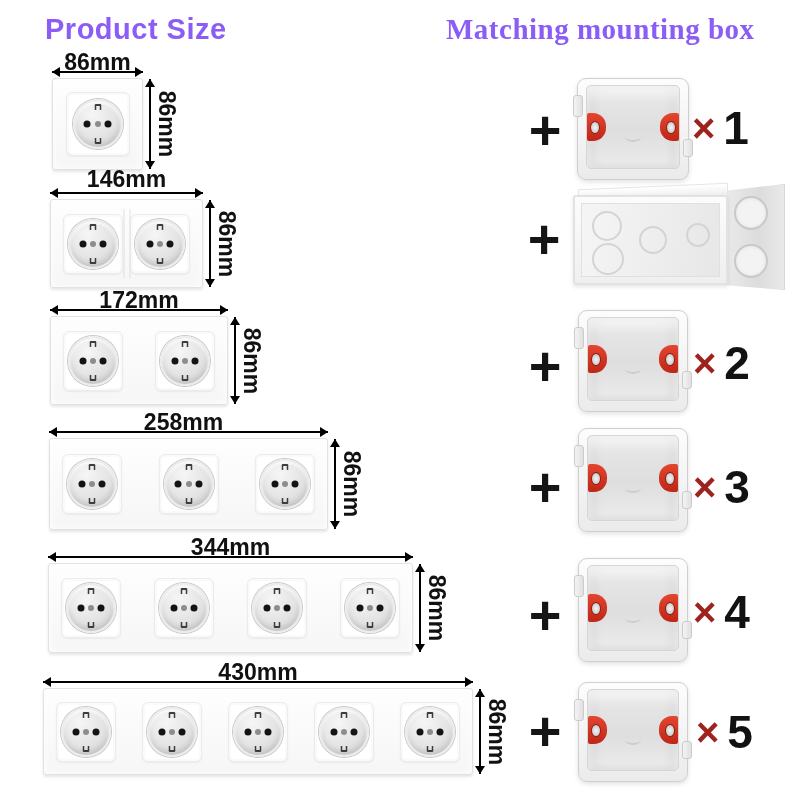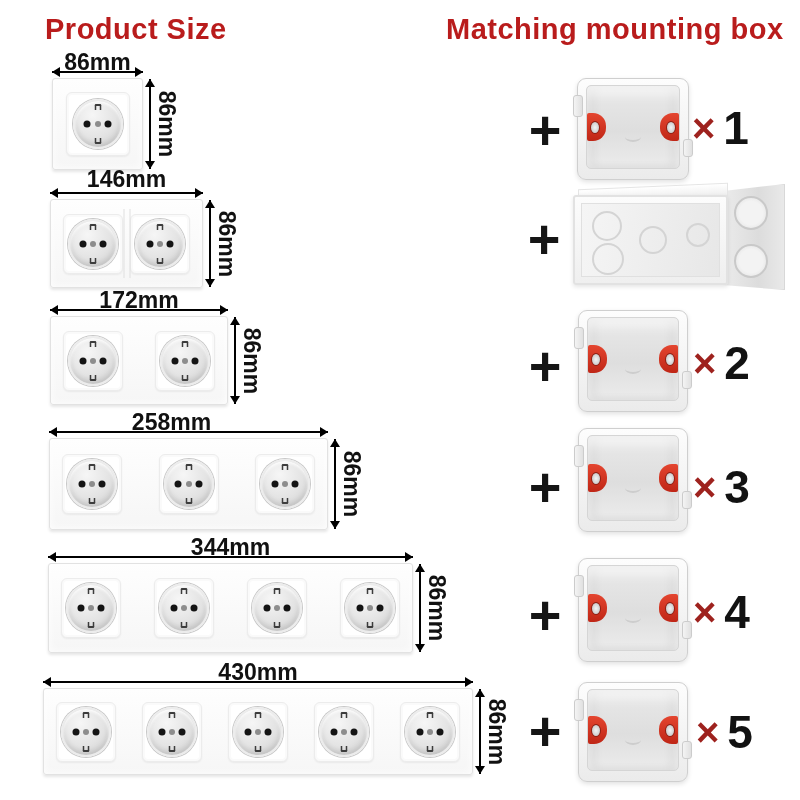--- a/index.html
+++ b/index.html
@@ -1,20 +1,20 @@
 <!DOCTYPE html>
 <html style="--times-red: #9e221e;"><head>
 <meta charset="utf-8">
 <style>
   html,body{margin:0;padding:0;background:#fff;}
   .canvas{position:relative;width:800px;height:800px;background:#fff;overflow:hidden;
           font-family:"Liberation Sans",sans-serif;}
-  .title{position:absolute;font:700 29px/1.2 "Liberation Sans",sans-serif;color:#b91c1c;letter-spacing:.5px;white-space:nowrap;}
+  .title{position:absolute;font:700 29px/1.2 "Liberation Sans",sans-serif;color:#8b5cf6;letter-spacing:.5px;white-space:nowrap;}
   #left-title{left:45px;top:12px;}
-  #right-title{left:446px;top:12px;}
+  #right-title{left:446px;top:12px;font-family:Liberation Serif, serif;}
 
   
   .dim-h{position:absolute;text-align:center;font:700 23px/1 "Liberation Sans",sans-serif;color:#111;}
   .dim-v{position:absolute;transform:translateY(-50%);writing-mode:vertical-rl;text-orientation:mixed;
          font:700 23px/1 "Liberation Sans",sans-serif;color:#111;}
   .harrow{position:absolute;height:2px;background:#000;}
   .harrow::before,.harrow::after{content:"";position:absolute;top:-4px;width:0;height:0;border:5px solid transparent;}
   .harrow::before{left:0;border-left:0;border-right:8px solid #000;}
   .harrow::after{right:0;border-right:0;border-left:8px solid #000;}
   .varrow{position:absolute;width:2px;background:#000;}
@@ -151,21 +151,21 @@
             <span class="sclip t"></span>
             <span class="sclip b"></span>
             <span class="spin pl"></span>
             <span class="spin pc"></span>
             <span class="spin pr"></span>
           </div>
         </div>
       </div>
       <div class="varrow" style="left:234px;top:317px;height:87px"></div>
       <div class="dim-v" style="left:240px;top:360.5px">86mm</div>
-      <div class="dim-h" style="left:32px;top:411px;width:279px">258mm</div>
+      <div class="dim-h" style="left:44px;top:411px;width:279px">258mm</div>
       <div class="harrow" style="left:49px;top:431px;width:279px"></div>
       <div class="panel " style="left:49px;top:438px;width:279px;height:92px">
         <div class="socket">
           <div class="scirc">
             <span class="sclip t"></span>
             <span class="sclip b"></span>
             <span class="spin pl"></span>
             <span class="spin pc"></span>
             <span class="spin pr"></span>
           </div>

